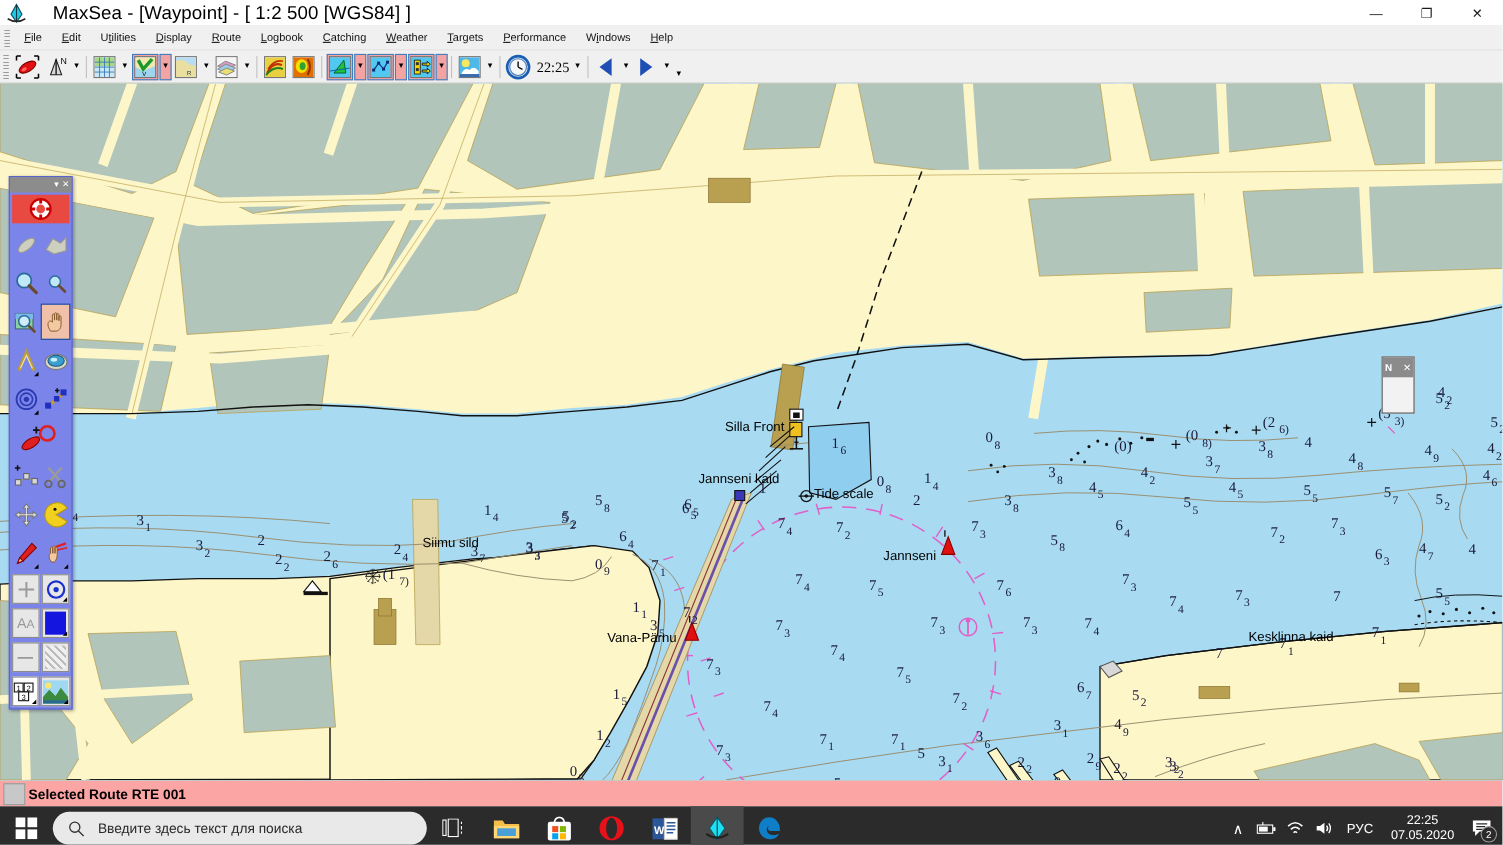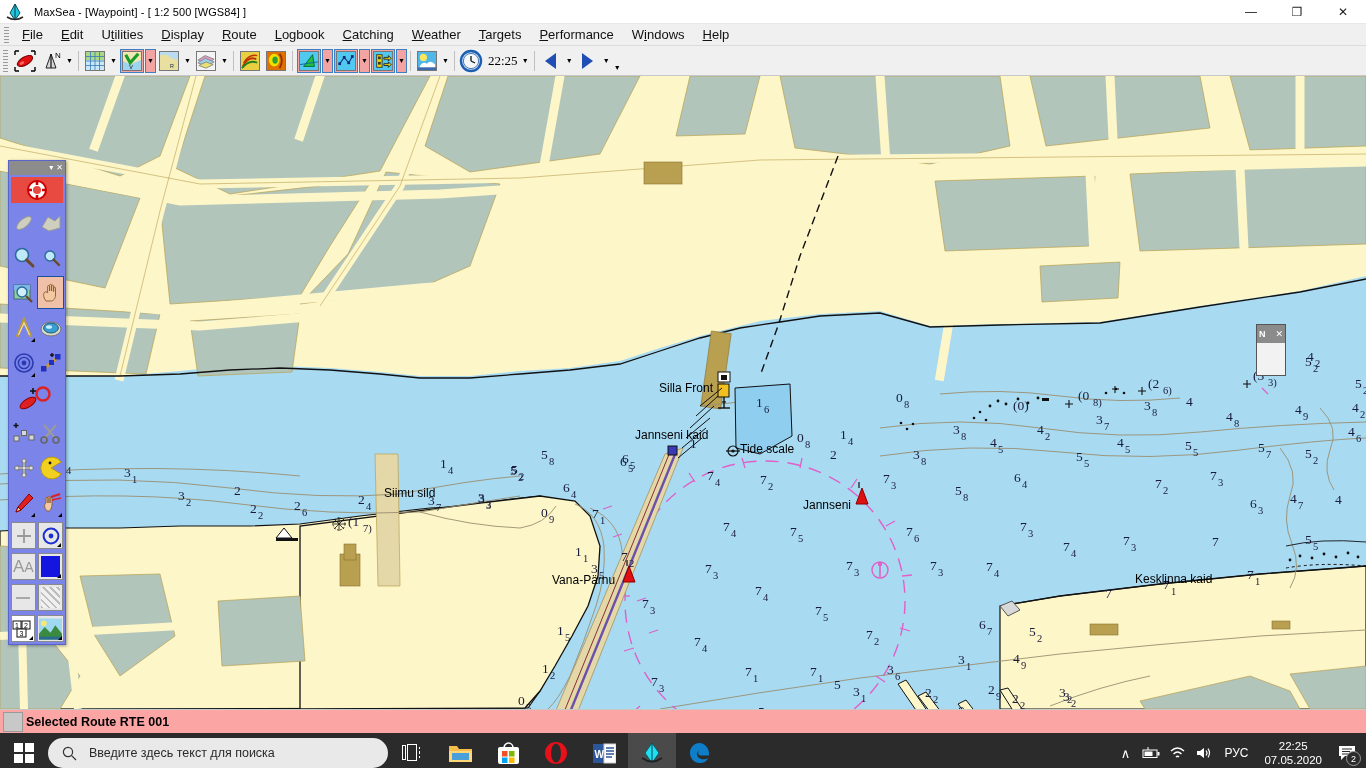--- a/index.html
+++ b/index.html
@@ -3,31 +3,31 @@
 <meta charset="utf-8">
 <style>
   * { box-sizing: border-box; margin:0; padding:0; }
   html,body { width:1366px; height:768px; overflow:hidden; background:#fff;
               font-family:"Liberation Sans", sans-serif; }
 
   
   .titlebar { height:24px; background:#ffffff; display:flex; align-items:center;
               border-bottom:1px solid #e8e8e8; position:relative; }
   .title-icon { width:22px; height:22px; margin-left:4px; position:relative; }
-  .title-text { font-size:11px; color:#000; margin-left:8px; letter-spacing:.1px; }
+  .title-text { font-size:17px; color:#000; margin-left:22px; letter-spacing:.1px; }
   .win-btns { position:absolute; right:0; top:0; height:24px; display:flex; }
   .win-btn { width:46px; height:24px; display:flex; align-items:center; justify-content:center;
              font-size:12px; color:#1a1a1a; }
 
   
   .menubar { height:22px; background:#f0f0f0; display:flex; align-items:center;
              border-bottom:1px solid #dcdcdc; padding-left:4px; }
   .grip { width:5px; height:16px; margin-right:4px;
           background:repeating-linear-gradient(to bottom,#9a9a9a 0 1px,transparent 1px 3px); }
-  .menu-item { font-size:13px; color:#111; padding:2px 9px; cursor:default; white-space:nowrap; }
+  .menu-item { font-size:10px; color:#111; padding:2px 9px; cursor:default; white-space:nowrap; }
   .menu-item u { text-decoration:underline; }
 
   
   .toolbar { height:30px; background:#f0f0f0; display:flex; align-items:center;
              border-bottom:1px solid #c8c8c8; padding-left:3px; }
   .tgrip { width:5px; height:22px; margin-right:4px;
            background:repeating-linear-gradient(to bottom,#9a9a9a 0 1px,transparent 1px 3px); }
   .tbtn { width:24px; height:24px; margin:0 1px; position:relative;
           display:flex; align-items:center; justify-content:center; }
   .tbtn.active { background:#f4a3a3; border:1px solid #3d7fc1; }
@@ -1181,21 +1181,21 @@
         <svg width="20" height="20" viewBox="0 0 20 20">
           <circle cx="10" cy="10" r="7.4" fill="none" stroke="#1a30d0" stroke-width="2"></circle>
           <circle cx="10" cy="10" r="2.4" fill="#1a30d0"></circle>
           </svg>
         <div class="pcorner"></div>
       </div>
     </div>
 
     <div class="prow">
       <div class="pbtn">
-        <span style="font-size:17px;color:#9a9a9a;font-family:'Liberation Sans',sans-serif;">A<small>A</small></span>
+        <span style="font-size:13px;color:#9a9a9a;font-family:'Liberation Sans',sans-serif;">A<small>A</small></span>
       </div>
       <div class="pbtn" style="padding:2px;">
         <div style="width:100%;height:100%;background:#1515e0;"></div>
         <div class="pcorner"></div>
       </div>
     </div>
 
     <div class="prow">
       <div class="pbtn">
         <svg width="20" height="20" viewBox="0 0 20 20">

